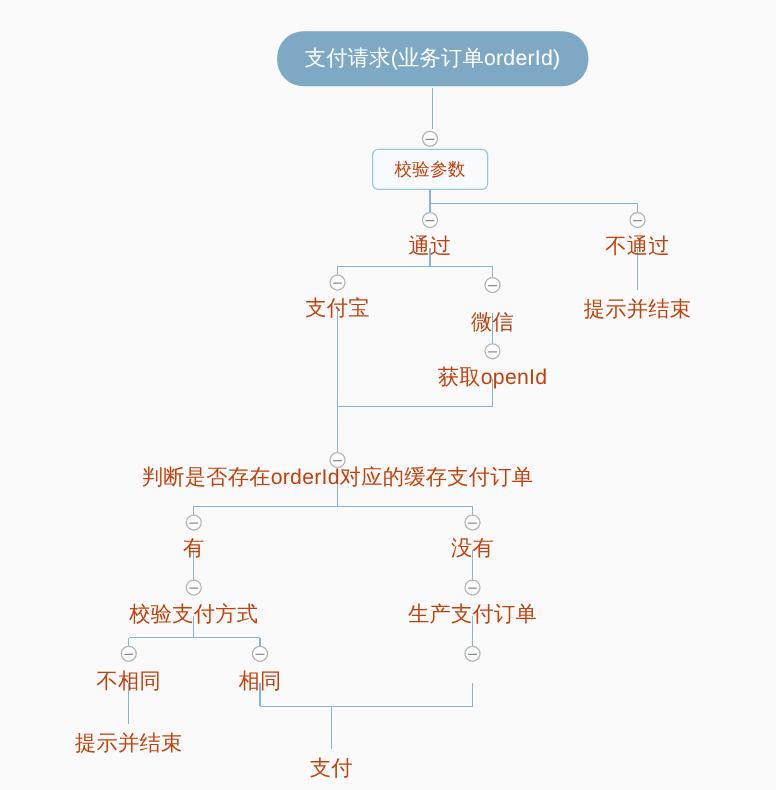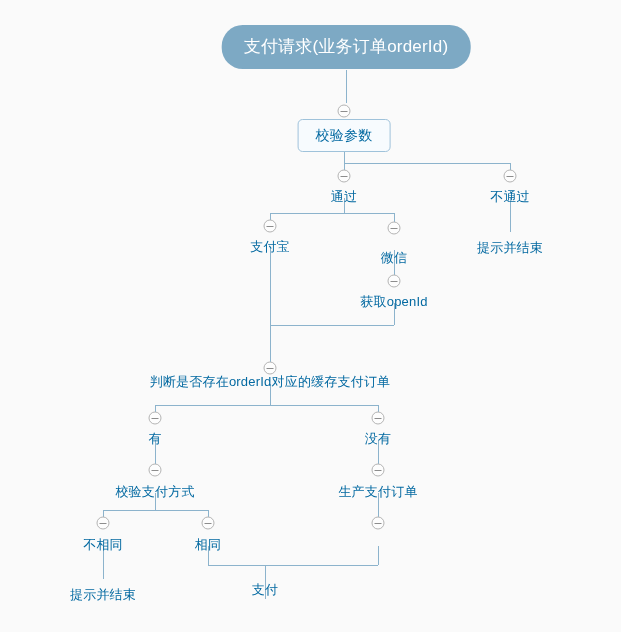--- a/index.html
+++ b/index.html
@@ -27,22 +27,22 @@
     top: 0;
     width: 621px;
     height: 632px;
     pointer-events: none;
   }
   
   .node {
     position: absolute;
     transform: translate(-50%, 0);
     white-space: nowrap;
-    font-size: 13px;
-    color: #0369a1;
+    font-size: 17px;
+    color: #c2410c;
     line-height: 16px;
     letter-spacing: 0.2px;
   }
   .node.plain {
     padding: 0;
   }
   
   .node.root {
     background: #7da9c4;
     color: #ffffff;
@@ -53,21 +53,21 @@
     box-sizing: border-box;
   }
   
   .node.boxed {
     background: #f7fbfe;
     border: 1px solid #9fc2da;
     border-radius: 5px;
     padding: 7px 17px;
     font-size: 14px;
     line-height: 17px;
-    color: #0369a1;
+    color: #c2410c;
     box-sizing: border-box;
   }
   
   .toggle {
     position: absolute;
     width: 13px;
     height: 13px;
     transform: translate(-50%, -50%);
     border: 1px solid #b4b4b4;
     border-radius: 50%;
@@ -139,14 +139,14 @@
     <div class="node plain" style="left: 155px; top: 484px;"><span>校验支付方式</span></div>
     <div class="toggle" style="left: 155px; top: 470px;"></div>
     <div class="node plain" style="left: 378px; top: 484px;"><span>生产支付订单</span></div>
     <div class="toggle" style="left: 378px; top: 470px;"></div>
     <div class="node plain" style="left: 103px; top: 537px;"><span>不相同</span></div>
     <div class="toggle" style="left: 103px; top: 523px;"></div>
     <div class="node plain" style="left: 208px; top: 537px;"><span>相同</span></div>
     <div class="toggle" style="left: 208px; top: 523px;"></div>
     <div class="toggle" style="left: 378px; top: 523px;"></div>
     <div class="node plain" style="left: 103px; top: 587px;"><span>提示并结束</span></div>
-    <div class="node plain" style="left: 265px; top: 582px; text-align: right;"><span>支付</span></div>
+    <div class="node plain" style="left: 265px; top: 607px; text-align: right;"><span>支付</span></div>
   </div>
 
 </body></html>

